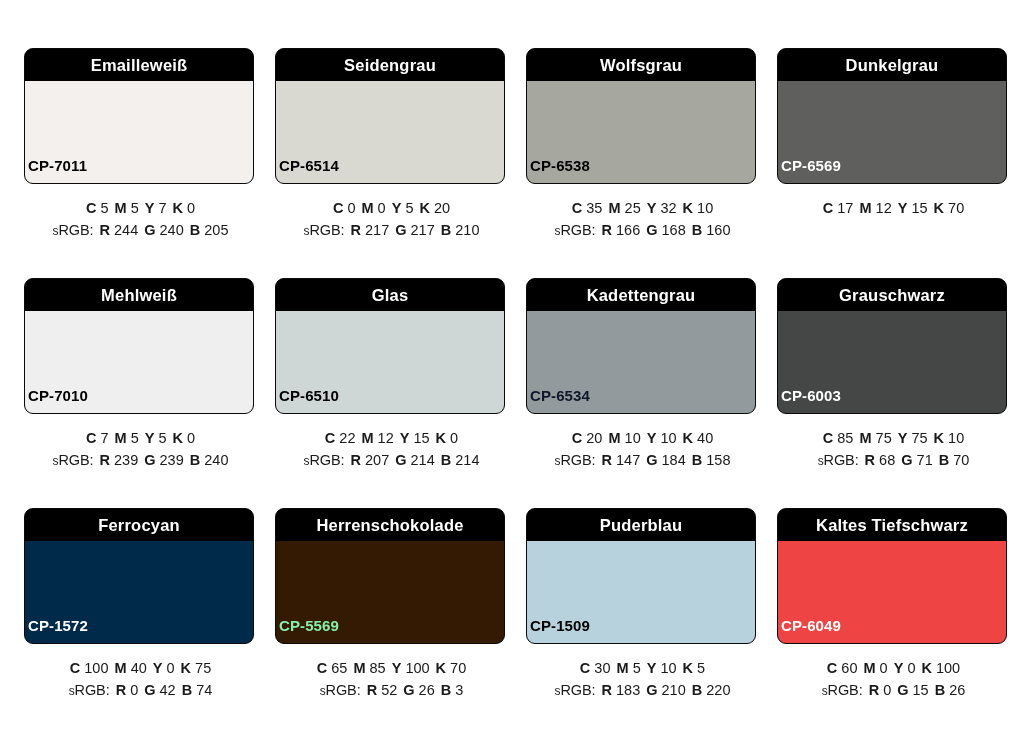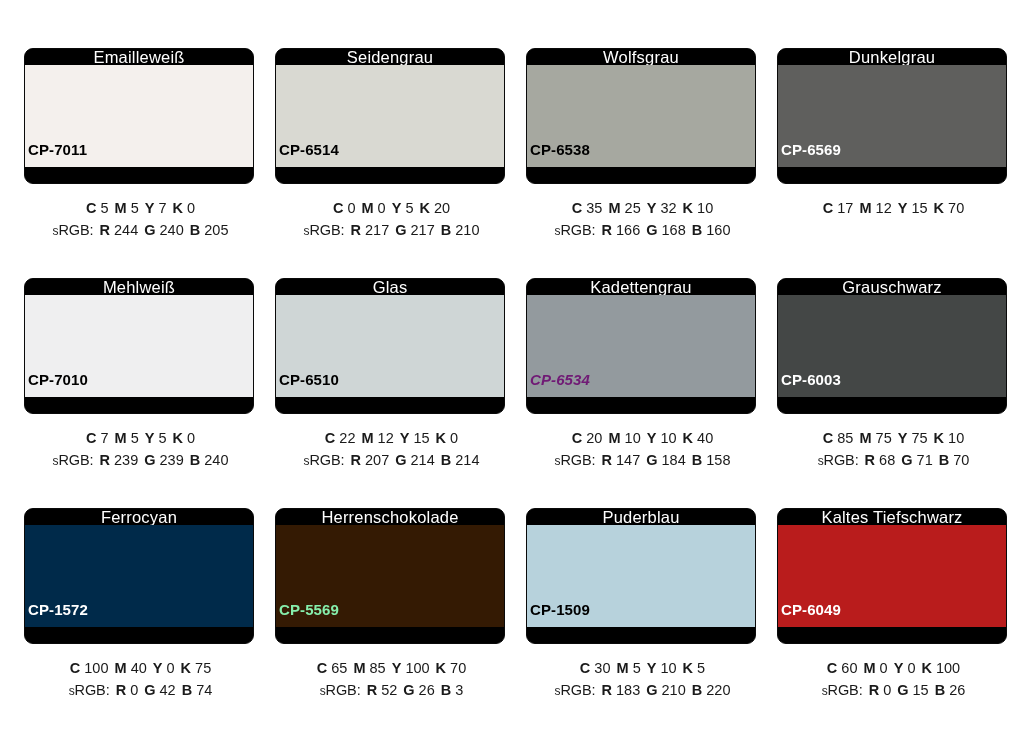--- a/index.html
+++ b/index.html
@@ -30,25 +30,25 @@
     width: 230px;
     height: 136px;
     border-radius: 9px;
     overflow: hidden;
     border: 1px solid #0a0a0a;
     position: relative;
     background: #000;
   }
 
   .swatch-header {
-    height: 16px;
+    height: 32px;
     background: #000000;
     color: #ffffff;
     font-size: 16.5px;
-    font-weight: normal;
+    font-weight: bold;
     letter-spacing: 0.2px;
     display: flex;
     align-items: center;
     justify-content: center;
     line-height: 1;
   }
 
   .swatch-body {
     height: 102px;
     position: relative;
@@ -170,21 +170,21 @@
       </div>
       <div class="spec-block">
         <div class="spec-line"><span class="k">C</span> <span class="v">22</span><span class="sep"></span><span class="k">M</span> <span class="v">12</span><span class="sep"></span><span class="k">Y</span> <span class="v">15</span><span class="sep"></span><span class="k">K</span> <span class="v">0</span></div>
         <div class="spec-line"><span class="srgb-label"><span class="small-s">s</span>RGB:</span><span class="sep"></span><span class="k">R</span> <span class="v">207</span><span class="sep"></span><span class="k">G</span> <span class="v">214</span><span class="sep"></span><span class="k">B</span> <span class="v">214</span></div>
       </div>
     </div>
     <div class="swatch-card-wrap">
       <div class="swatch-card">
         <div class="swatch-header">Kadettengrau</div>
         <div class="swatch-body" style="background: rgb(147, 154, 158);">
-          <div class="swatch-code" style="color: #701a75; font-style: italic;">CP-6534</div>
+          <div class="swatch-code" style="color: #0f172a;">CP-6534</div>
         </div>
       </div>
       <div class="spec-block">
         <div class="spec-line"><span class="k">C</span> <span class="v">20</span><span class="sep"></span><span class="k">M</span> <span class="v">10</span><span class="sep"></span><span class="k">Y</span> <span class="v">10</span><span class="sep"></span><span class="k">K</span> <span class="v">40</span></div>
         <div class="spec-line"><span class="srgb-label"><span class="small-s">s</span>RGB:</span><span class="sep"></span><span class="k">R</span> <span class="v">147</span><span class="sep"></span><span class="k">G</span> <span class="v">184</span><span class="sep"></span><span class="k">B</span> <span class="v">158</span></div>
       </div>
     </div>
     <div class="swatch-card-wrap">
       <div class="swatch-card">
         <div class="swatch-header">Grauschwarz</div>
@@ -229,21 +229,21 @@
         </div>
       </div>
       <div class="spec-block">
         <div class="spec-line"><span class="k">C</span> <span class="v">30</span><span class="sep"></span><span class="k">M</span> <span class="v">5</span><span class="sep"></span><span class="k">Y</span> <span class="v">10</span><span class="sep"></span><span class="k">K</span> <span class="v">5</span></div>
         <div class="spec-line"><span class="srgb-label"><span class="small-s">s</span>RGB:</span><span class="sep"></span><span class="k">R</span> <span class="v">183</span><span class="sep"></span><span class="k">G</span> <span class="v">210</span><span class="sep"></span><span class="k">B</span> <span class="v">220</span></div>
       </div>
     </div>
     <div class="swatch-card-wrap">
       <div class="swatch-card">
         <div class="swatch-header">Kaltes Tiefschwarz</div>
-        <div class="swatch-body" style="background: #b91c1c;">
+        <div class="swatch-body" style="background: #ef4444;">
           <div class="swatch-code" style="color: rgb(255, 255, 255);">CP-6049</div>
         </div>
       </div>
       <div class="spec-block">
         <div class="spec-line"><span class="k">C</span> <span class="v">60</span><span class="sep"></span><span class="k">M</span> <span class="v">0</span><span class="sep"></span><span class="k">Y</span> <span class="v">0</span><span class="sep"></span><span class="k">K</span> <span class="v">100</span></div>
         <div class="spec-line"><span class="srgb-label"><span class="small-s">s</span>RGB:</span><span class="sep"></span><span class="k">R</span> <span class="v">0</span><span class="sep"></span><span class="k">G</span> <span class="v">15</span><span class="sep"></span><span class="k">B</span> <span class="v">26</span></div>
       </div>
     </div>
   </div>
 

